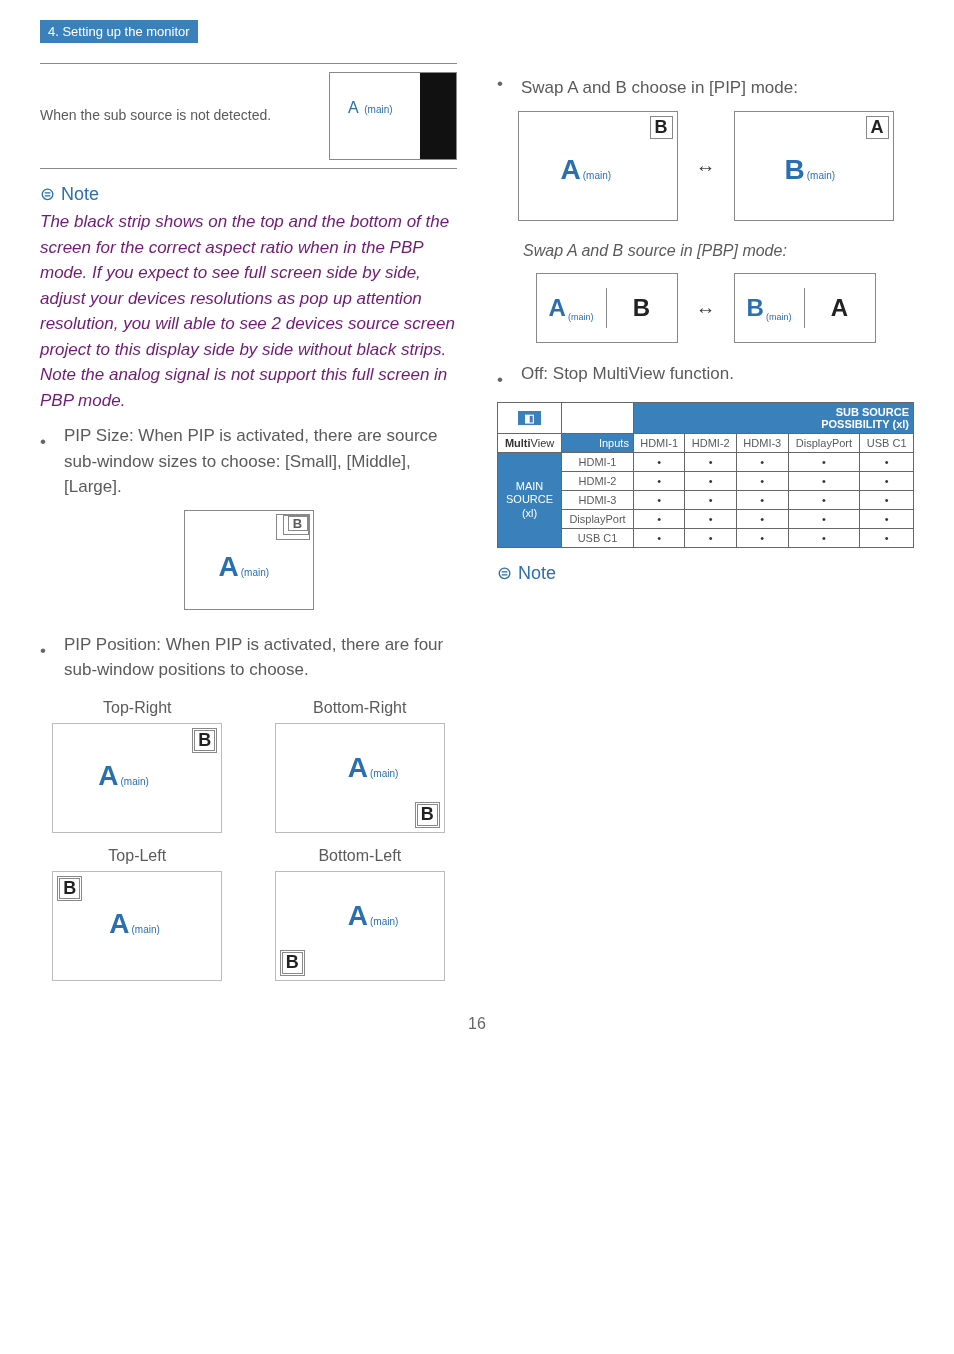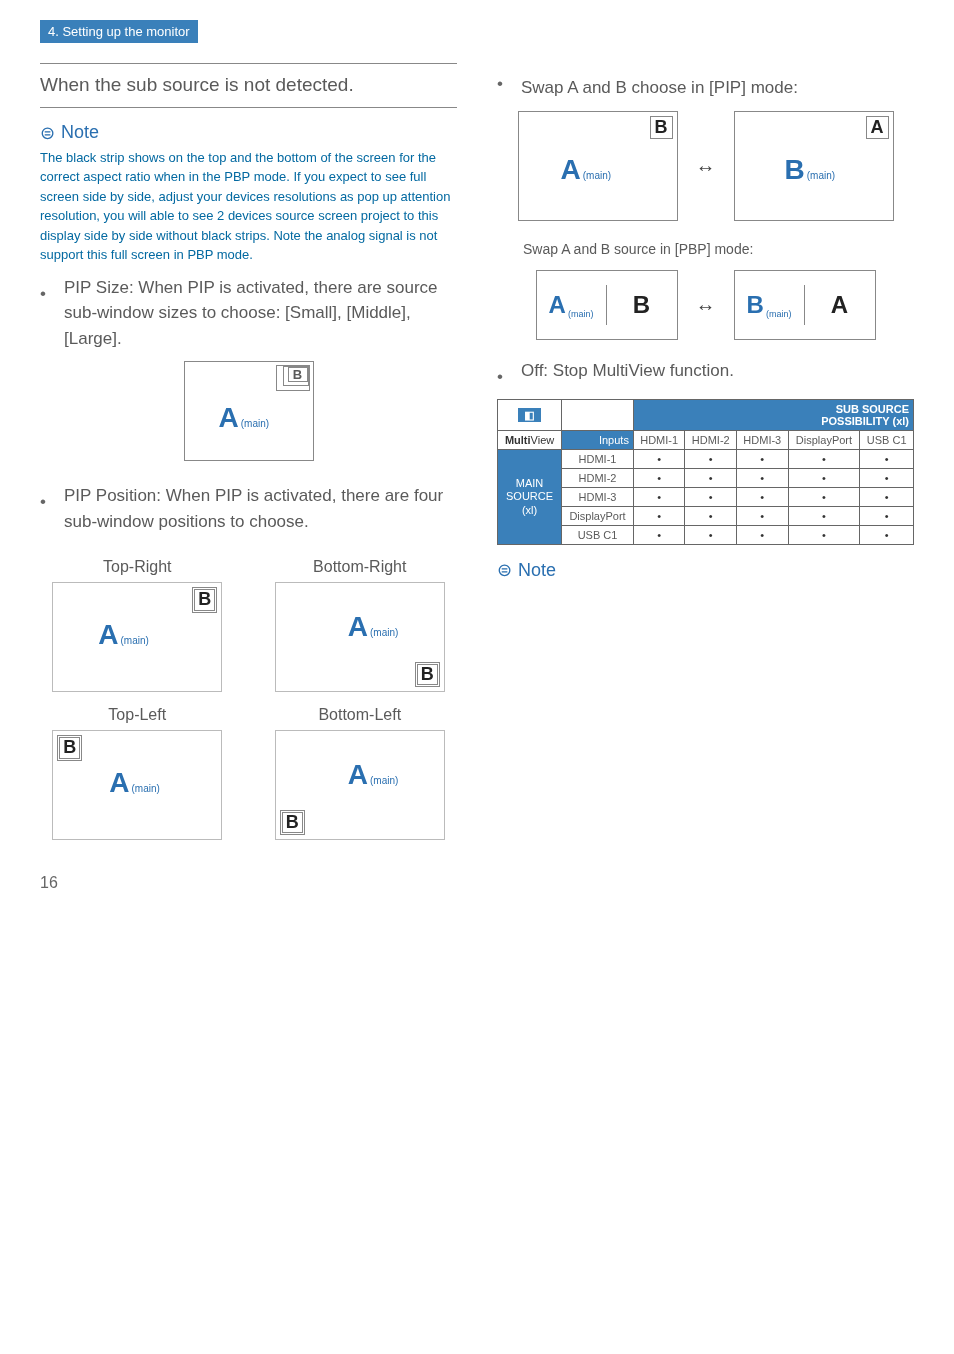--- a/index.html
+++ b/index.html
@@ -18,33 +18,34 @@
     padding: 4px 8px;
     font-size: 13px;
     margin-bottom: 12px;
   }
   hr { border: none; border-top: 1px solid #888; margin: 8px 0; }
   .columns {
     display: flex;
     gap: 40px;
   }
   .col { flex: 1; }
-  .para { font-size: 14px; line-height: 1.5; margin-bottom: 4px; }
+  .para { font-size: 16px; line-height: 1.5; margin-bottom: 4px; font-style: italic; }
   .note-head {
     display: flex;
     align-items: center;
     gap: 6px;
     color: #2a6fb0;
     font-size: 18px;
     margin: 14px 0 4px 0;
   }
   .note-body {
-    color: #0369a1;
-    font-size: 13px;
+    color: #701a75;
+    font-size: 17px;
     line-height: 1.5;
+    font-style: italic;
   }
   .bullet-row {
     display: flex;
     gap: 14px;
     font-size: 17px;
     line-height: 1.5;
     margin: 10px 0;
   }
   .bullet-dot { flex: 0 0 10px; padding-top: 6px; color: #666; }
   .bullet-text { flex: 1; }
@@ -73,33 +74,33 @@
     color: #222;
     padding: 0 4px;
     line-height: 1.2;
   }
   .small-box.inner { box-shadow: inset 0 0 0 1px #fff, inset 0 0 0 2px #888; padding: 1px 5px;}
   .row-center { text-align: center; margin: 10px 0 18px 0; }
   .pos-grid {
     display: grid;
     grid-template-columns: 1fr 1fr;
     gap: 10px 28px;
-    margin-top: 24px;
+    margin-top: 16px;
   }
   .pos-cell { text-align: center; }
   .pos-label { font-size: 16px; margin-bottom: 6px; color: #5a5a5a; }
   .swap-row {
     display: flex;
     align-items: center;
     justify-content: center;
     gap: 18px;
     margin: 10px 0 18px 0;
   }
   .arrow { font-size: 20px; color: #444; }
-  .page-num { text-align: left; font-size: 16px; margin-top: 30px; color: #666; }
+  .page-num { text-align: center; font-size: 16px; margin-top: 30px; color: #666; }
 
   
   .compat {
     border-collapse: collapse;
     font-size: 11px;
     margin: 8px 0 10px 0;
     width: 100%;
   }
   .compat th, .compat td {
     border: 1px solid #666;
@@ -133,21 +134,21 @@
     font-size: 24px;
     font-weight: 600;
     color: #222;
   }
   .pbp-half:first-child { border-right: 1px solid #888; }
   .pbp-half.blue { color: #2a6fb0; }
   .pbp-half .sub { font-size: 9px; font-weight:400; margin-left:2px; align-self:flex-end; margin-bottom:6px;}
 
   
   .detect-row { display: flex; align-items: center; gap: 20px; margin: 4px 0 8px 0;}
-  .detect-text { flex: 1; font-size: 19px; line-height:1.4;}
+  .detect-text { flex: 1; font-size: 14px; line-height:1.4;}
   .detect-fig { border:1px solid #888; display:flex; }
   .detect-fig .left { width: 90px; height: 86px; position: relative; }
   .detect-fig .right { width: 36px; height: 86px; background: #111; }
 
   
   .sizes-box {
     position: absolute;
     top: 3px; right: 3px;
     display: flex; flex-direction: column-reverse; align-items: flex-end;
   }
@@ -161,20 +162,29 @@
 
 
 <div class="chapter-tab">4. Setting up the monitor</div>
 
 <div class="columns">
 
   <div class="col">
     <hr>
     <div class="detect-row">
       <div class="detect-text">When the sub source is not detected.</div>
+      <div class="detect-fig">
+        <div class="left">
+          <div class="big blue" style="position:absolute; left:18px; top:26px;">
+            <span>A</span>
+            <span class="sub">(main)</span>
+          </div>
+        </div>
+        <div class="right"></div>
+      </div>
     </div>
     <hr>
 
     <div class="note-head">
       <span style="font-size:18px;">⊜</span>
       <span>Note</span>
     </div>
     <div class="note-body">The black strip shows on the top and the bottom of the screen for the correct aspect ratio when in the PBP mode. If you expect to see full screen side by side, adjust your devices resolutions as pop up attention resolution, you will able to see 2 devices source screen project to this display side by side without black strips. Note the analog signal is not support this full screen in PBP mode.</div>
 
     <div class="bullet-row">

